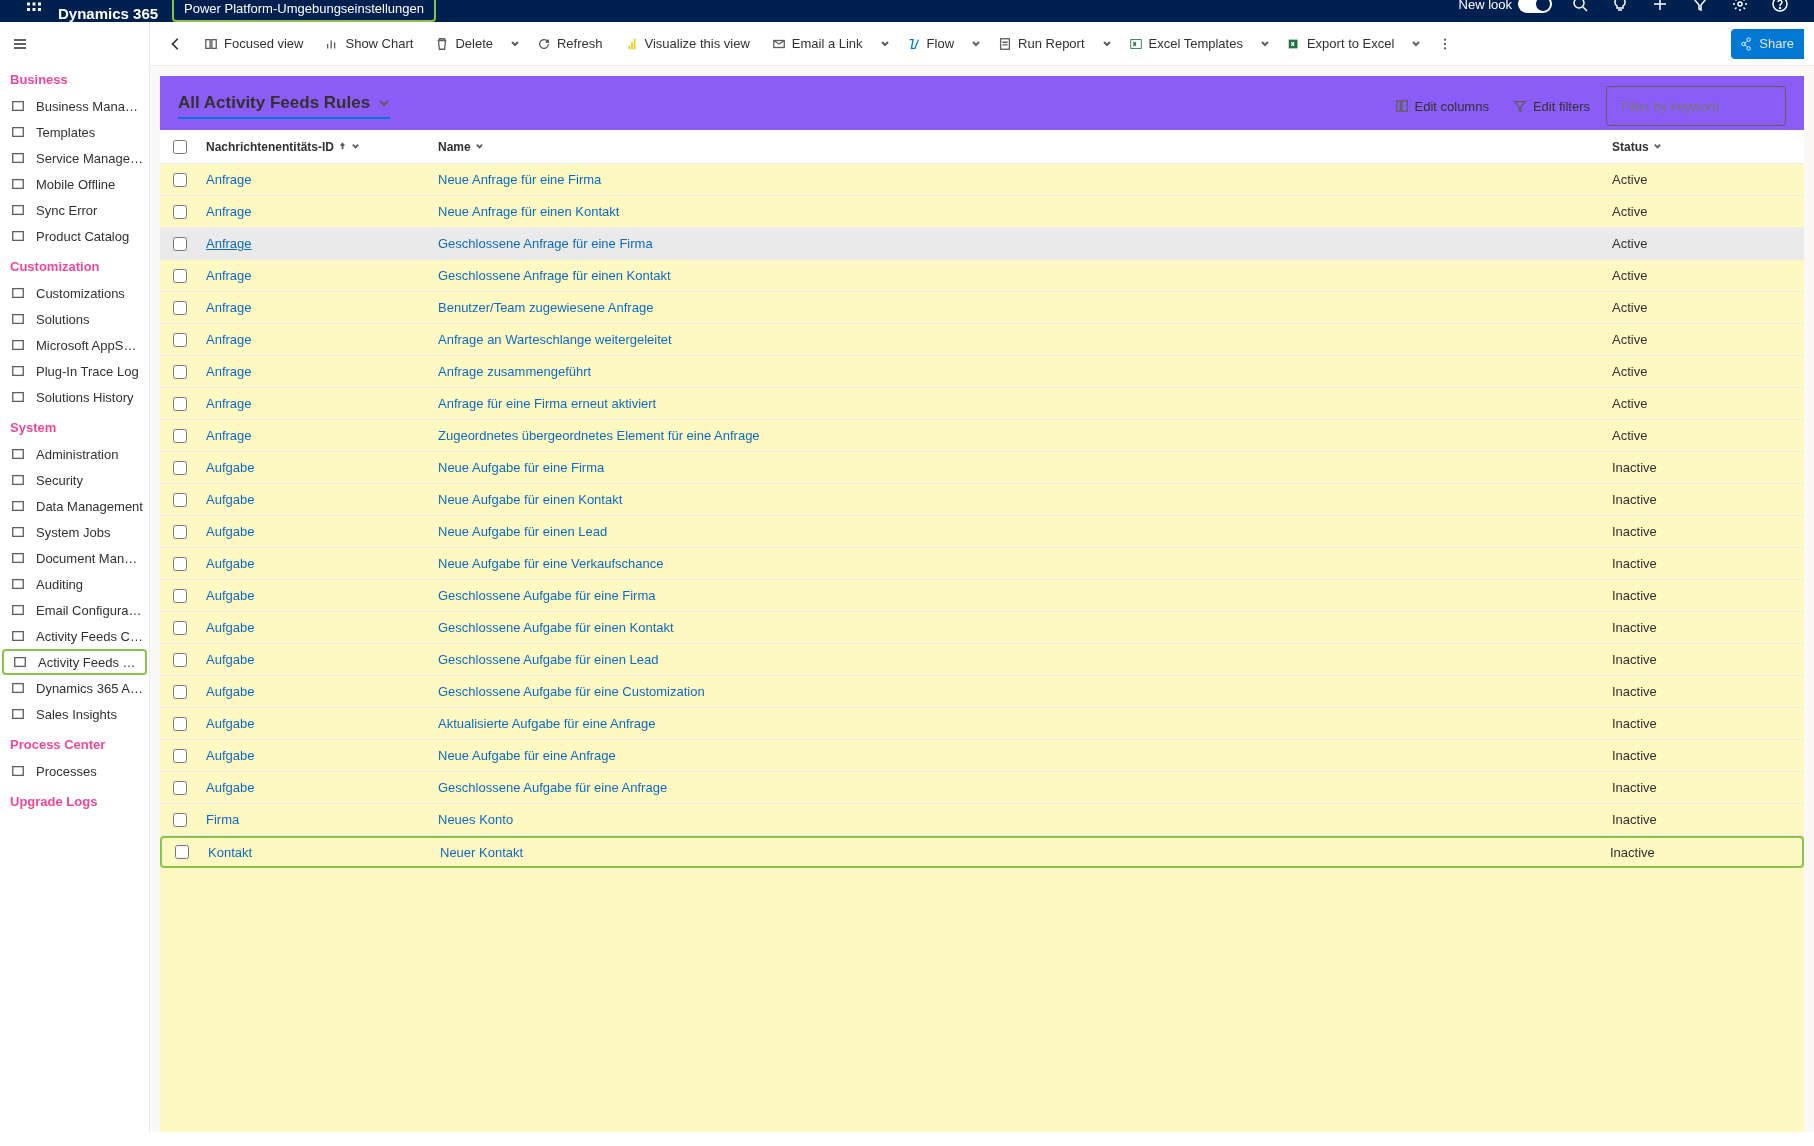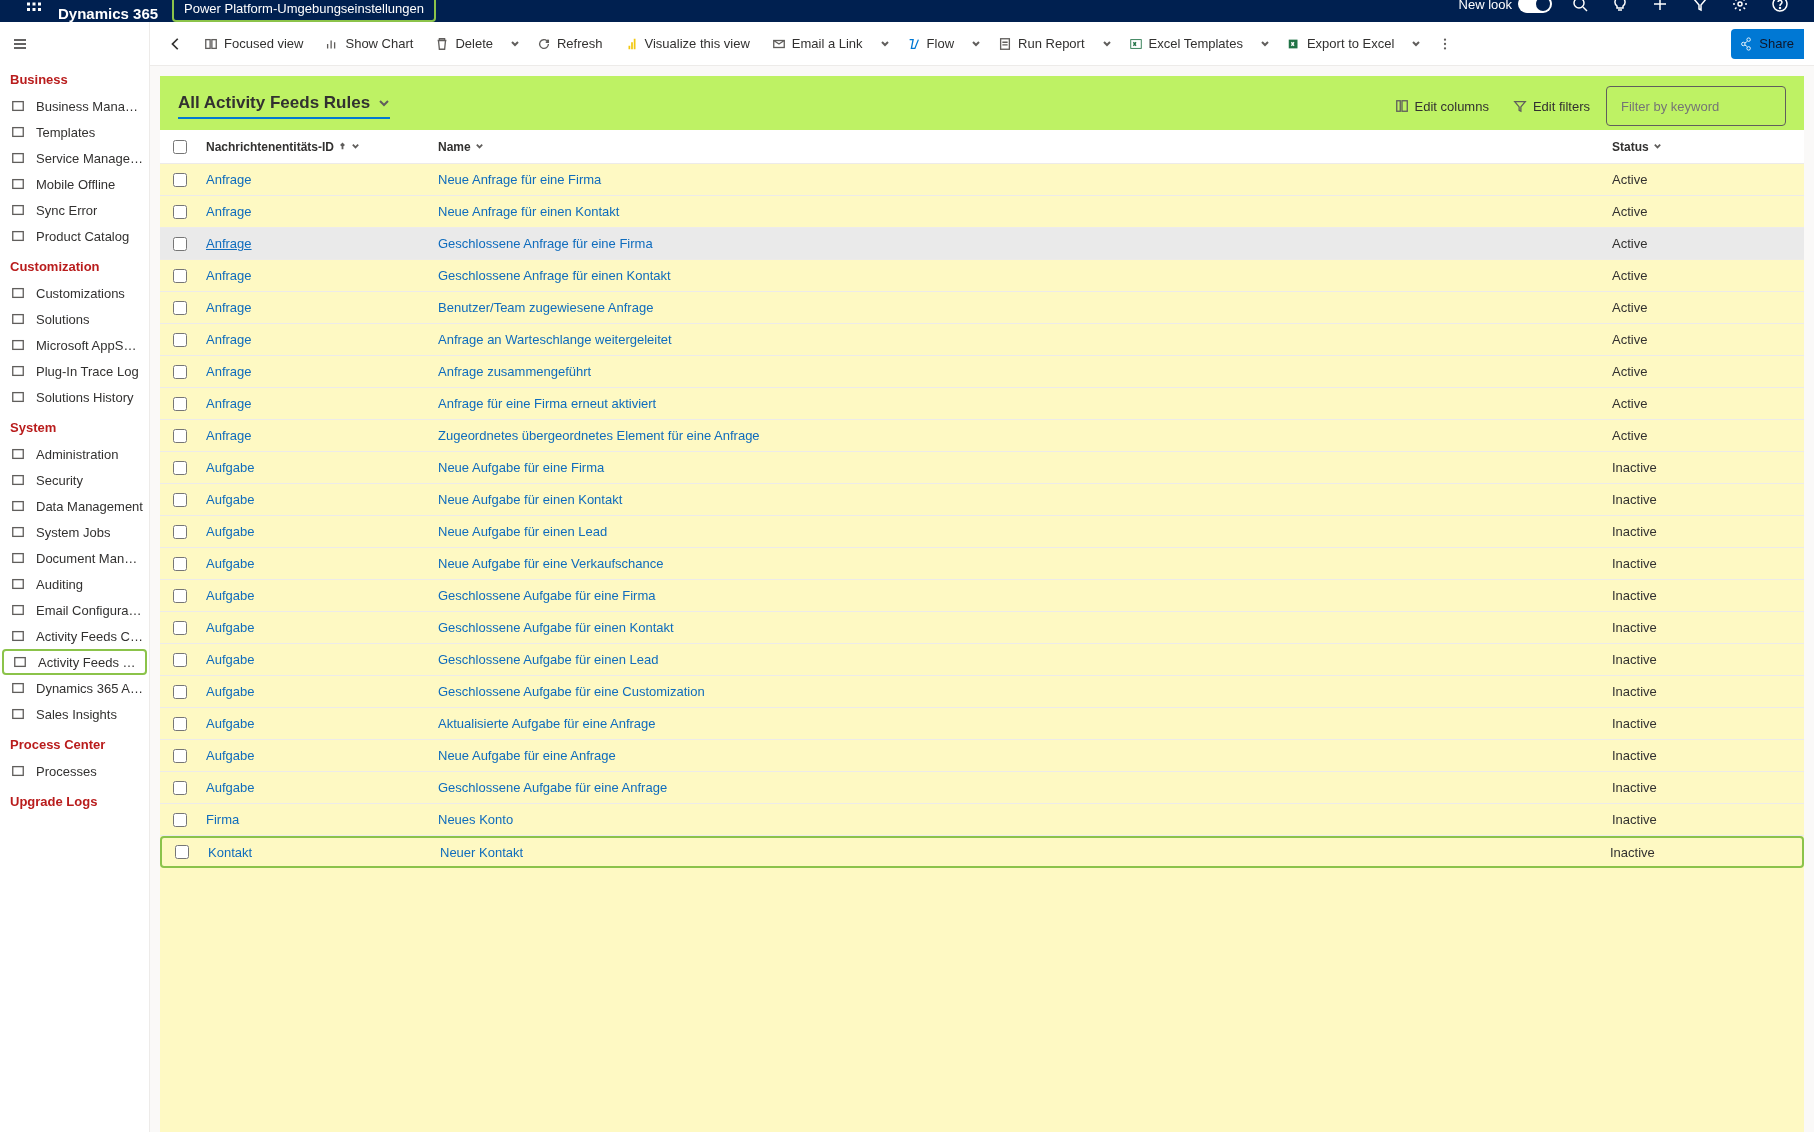--- a/index.html
+++ b/index.html
@@ -20,45 +20,45 @@
 .hicon { width: 36px; height: 36px; display: flex; align-items: center; justify-content: center; cursor: pointer; }
 .hicon svg { width: 16px; height: 16px; stroke: #fff; fill: none; stroke-width: 1.5; }
 
 
 .layout { display: flex; height: calc(100vh - 36px); }
 
 
 .sidebar { width: 150px; border-right: 1px solid #edebe9; overflow: hidden; padding-top: 4px; }
 .hamburger { width: 36px; height: 36px; display: flex; align-items: center; justify-content: center; cursor: pointer; margin-left: 2px; }
 .hamburger svg { width: 16px; height: 16px; stroke: #323130; fill: none; stroke-width: 1.5; }
-.nav-group-title { font-weight: 600; font-size: 13px; padding: 10px 10px 6px; color: #b91c1c; }
+.nav-group-title { font-weight: 600; font-size: 13px; padding: 10px 10px 6px; color: #ec4899; }
 .nav-item { display: flex; align-items: center; padding: 5px 6px 5px 10px; cursor: pointer; gap: 10px; font-size: 13px; white-space: nowrap; overflow: hidden; text-overflow: ellipsis; }
 .nav-item.active { border: 2px solid #8bc34a; border-radius: 4px; margin: 0 2px; padding: 3px 4px 3px 8px; }
 .nav-icon { width: 16px; height: 16px; flex-shrink: 0; display: flex; align-items: center; justify-content: center; }
 .nav-icon svg { width: 14px; height: 14px; stroke: #605e5c; fill: none; stroke-width: 1.5; }
 .nav-item span.label { overflow: hidden; text-overflow: ellipsis; }
 
 
 .content { flex: 1; display: flex; flex-direction: column; background: #faf9f8; overflow: hidden; }
 
 
 .cmdbar { height: 44px; display: flex; align-items: center; padding: 0 10px; gap: 2px; background: #fff; border-bottom: 1px solid #edebe9; }
 .cmd-back { width: 32px; height: 32px; display: flex; align-items: center; justify-content: center; cursor: pointer; }
 .cmd-back svg { width: 14px; height: 14px; stroke: #323130; fill: none; stroke-width: 2; }
 .cmd-btn { display: flex; align-items: center; padding: 0 10px; height: 32px; cursor: pointer; font-size: 13px; gap: 6px; }
 .cmd-icon { width: 14px; height: 14px; display: flex; align-items: center; justify-content: center; }
 .cmd-icon svg { width: 14px; height: 14px; }
 .cmd-chev { width: 20px; height: 32px; display: flex; align-items: center; justify-content: center; cursor: pointer; }
 .cmd-chev svg { width: 10px; height: 10px; stroke: #605e5c; fill: none; stroke-width: 2; }
 .cmd-spacer { flex: 1; }
-.share-btn { background: #0078d4; color: #0f172a; border-radius: 4px 0 0 4px; padding: 0 10px 0 8px; height: 30px; display: flex; align-items: center; gap: 6px; font-size: 13px; cursor: pointer; }
+.share-btn { background: #0078d4; color: #e5e5e5; border-radius: 4px 0 0 4px; padding: 0 10px 0 8px; height: 30px; display: flex; align-items: center; gap: 6px; font-size: 13px; cursor: pointer; }
 .share-btn svg { width: 14px; height: 14px; fill: #fff; }
 
 
-.view-header { display: flex; align-items: center; padding: 10px 18px 4px; background: #bef264; margin: 10px 10px 0; gap: 8px; }
+.view-header { display: flex; align-items: center; padding: 10px 18px 4px; background: #8b5cf6; margin: 10px 10px 0; gap: 8px; }
 .view-title { font-size: 17px; font-weight: 600; display: flex; align-items: center; gap: 8px; padding-bottom: 4px; border-bottom: 2px solid #0078d4; }
 .view-title svg { width: 12px; height: 12px; stroke: #605e5c; fill: none; stroke-width: 2; }
 .view-spacer { flex: 1; }
 .view-tool { display: flex; align-items: center; gap: 6px; padding: 0 8px; height: 30px; cursor: pointer; font-size: 13px; }
 .view-tool svg { width: 14px; height: 14px; stroke: #605e5c; fill: none; stroke-width: 1.5; }
 .search-box { border: 1px solid #605e5c; border-radius: 4px; height: 40px; display: flex; align-items: center; padding: 0 8px; gap: 6px; width: 180px; }
 .search-box svg { width: 14px; height: 14px; stroke: #605e5c; fill: none; stroke-width: 2; }
 .search-box input { border: none; outline: none; font-size: 13px; flex: 1; background: transparent; }
 
 

